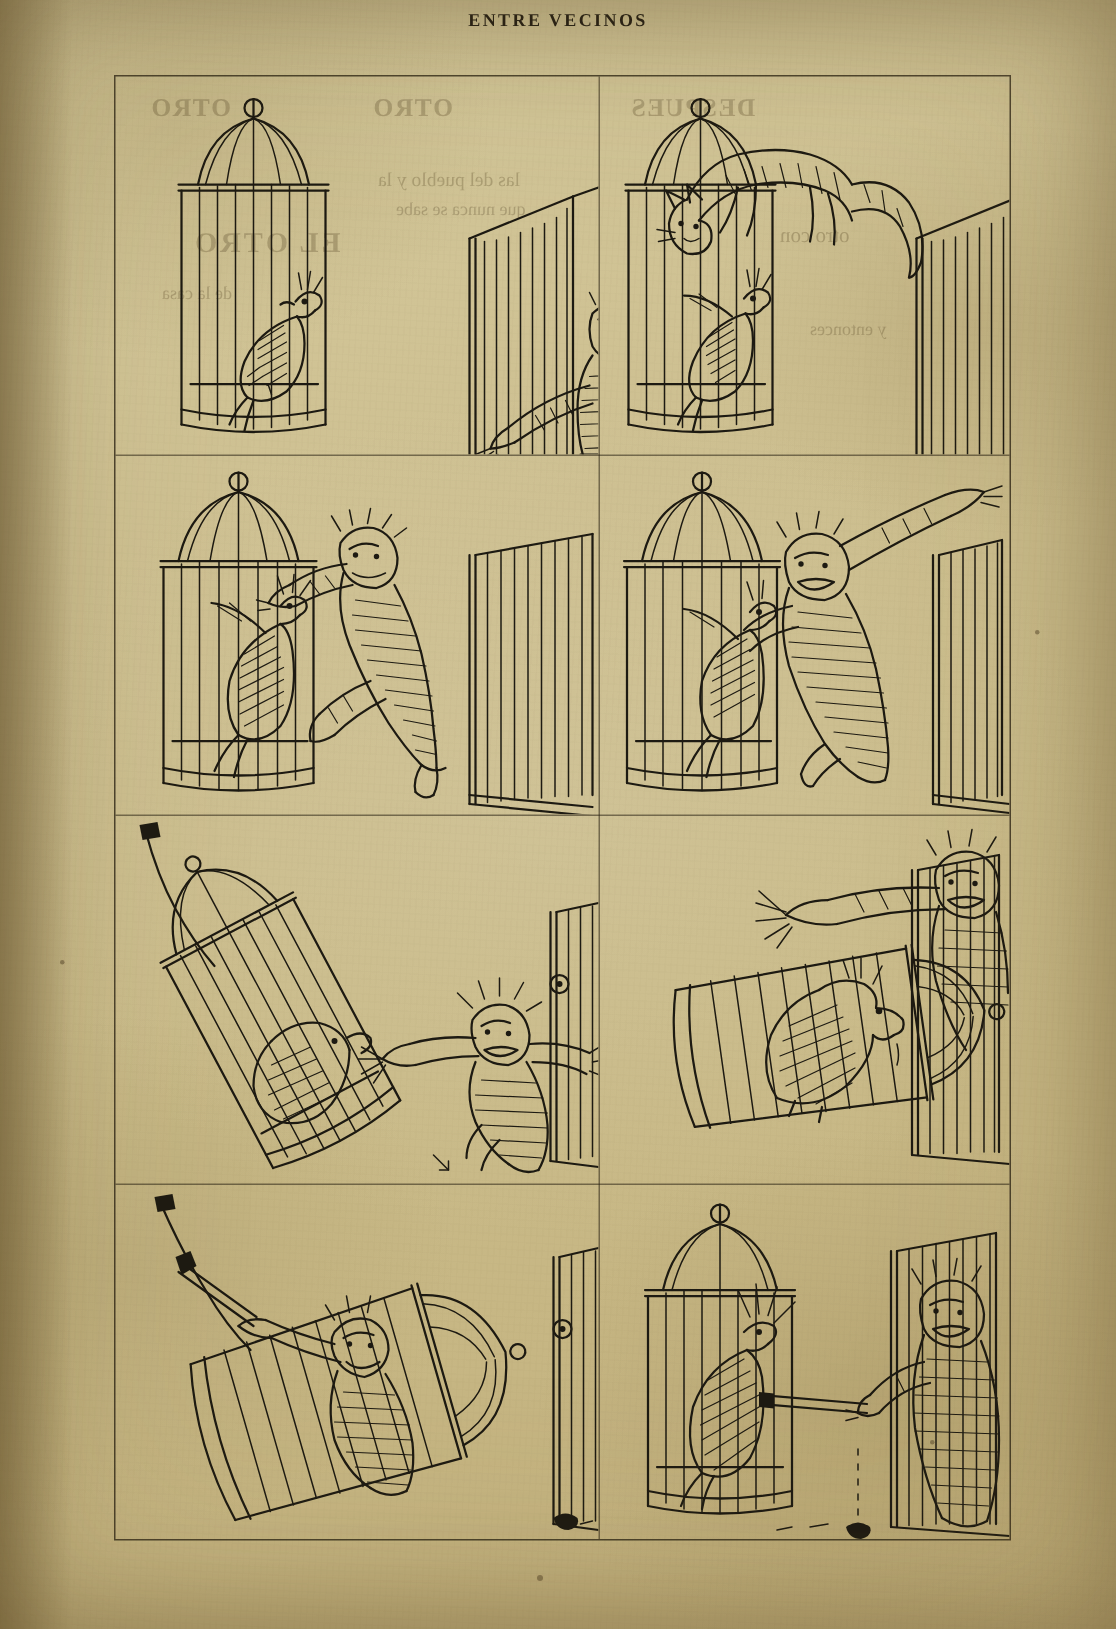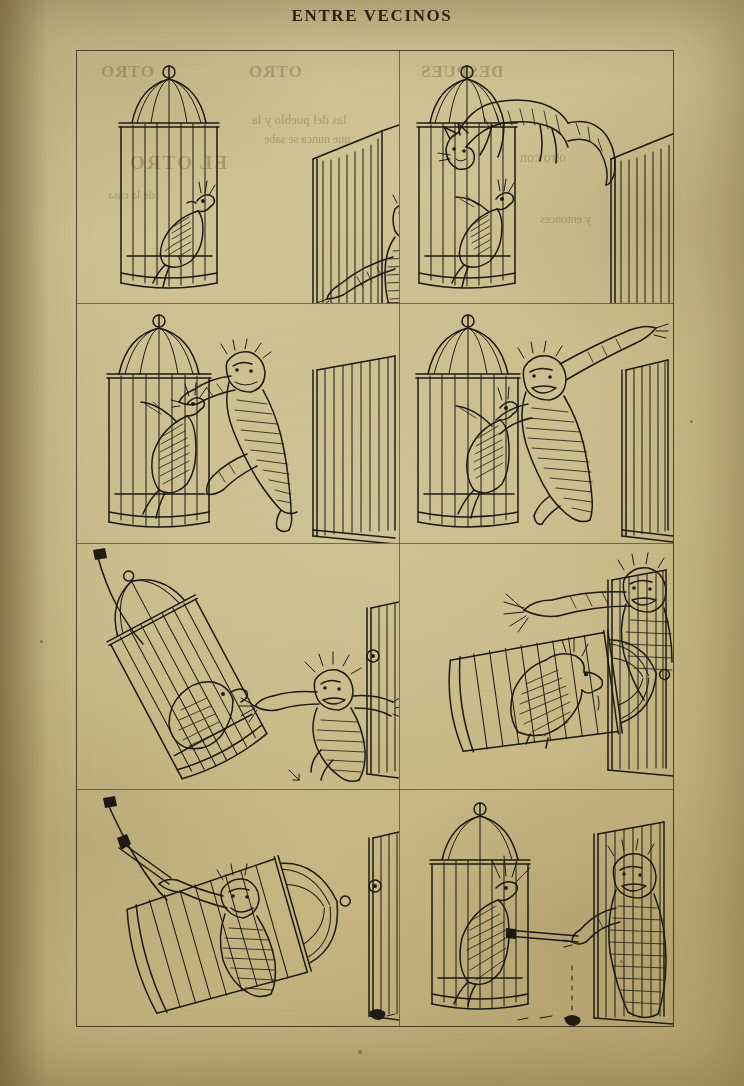--- a/index.html
+++ b/index.html
@@ -39,21 +39,21 @@
 
   
   #title {
     position: absolute;
     top: 6px;
     left: 0;
     width: 100%;
     text-align: center;
     font-family: "Liberation Serif", serif;
     font-weight: bold;
-    font-size: 17px;
+    font-size: 12px;
     letter-spacing: 1.6px;
     color: #1b1710;
   }
 
   
   .ghost {
     position: absolute;
     color: rgba(90,72,40,0.30);
     font-family: "Liberation Serif", serif;
     transform: scaleX(-1);

